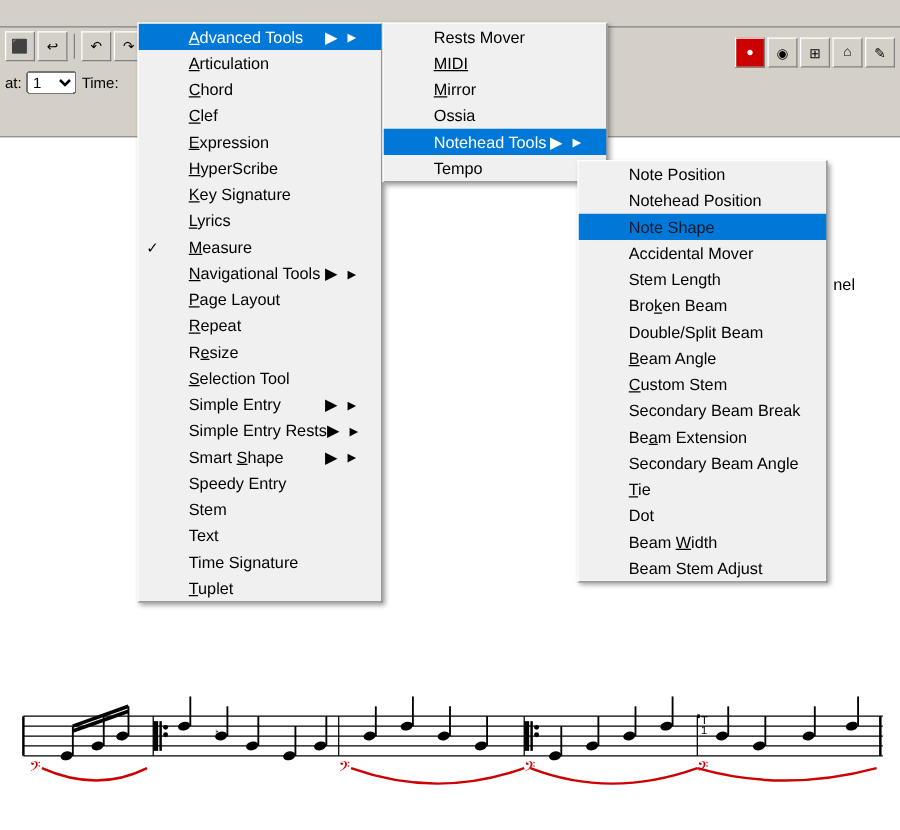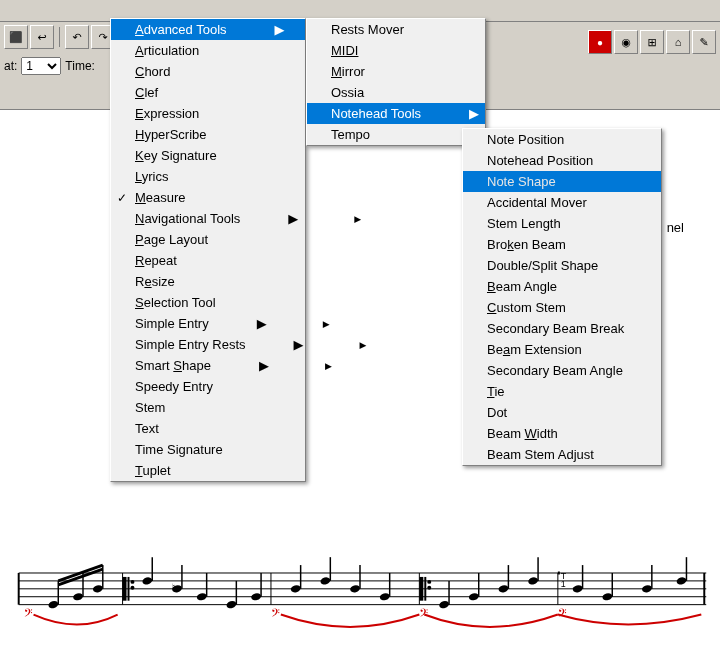--- a/index.html
+++ b/index.html
@@ -48,33 +48,32 @@
       background: #f0f0f0;
       border: 1px solid #808080;
       border-top: 1px solid #ffffff;
       border-left: 1px solid #ffffff;
       box-shadow: 2px 2px 4px rgba(0,0,0,0.4);
       min-width: 180px;
       pointer-events: all;
     }
 
     .menu-item {
-      padding: 3px 20px 3px 24px;
+      padding: 3px 20px 3px 40px;
       cursor: default;
       white-space: nowrap;
       position: relative;
       display: flex;
       align-items: center;
       justify-content: space-between;
-      gap: 48px;
     }
 
     .menu-item.selected {
       background: #0078d7;
-      color: #e5e5e5;
+      color: #0f172a;
     }
 
     .menu-item.checked::before {
       content: '✓';
       position: absolute;
       left: 6px;
       font-size: 12px;
     }
 
     .menu-item.has-submenu::after {
@@ -421,21 +420,21 @@
     <div class="menu-item">
       <span class="menu-item-label">Accidental Mover</span>
     </div>
     <div class="menu-item">
       <span class="menu-item-label">Stem Length</span>
     </div>
     <div class="menu-item">
       <span class="menu-item-label">Bro<span class="underline">k</span>en Beam</span>
     </div>
     <div class="menu-item">
-      <span class="menu-item-label">Double/Split Shape</span>
+      <span class="menu-item-label">Double/Split Beam</span>
     </div>
     <div class="menu-item">
       <span class="menu-item-label"><span class="underline">B</span>eam Angle</span>
     </div>
     <div class="menu-item">
       <span class="menu-item-label"><span class="underline">C</span>ustom Stem</span>
     </div>
     <div class="menu-item">
       <span class="menu-item-label">Secondary Beam Break</span>
     </div>

